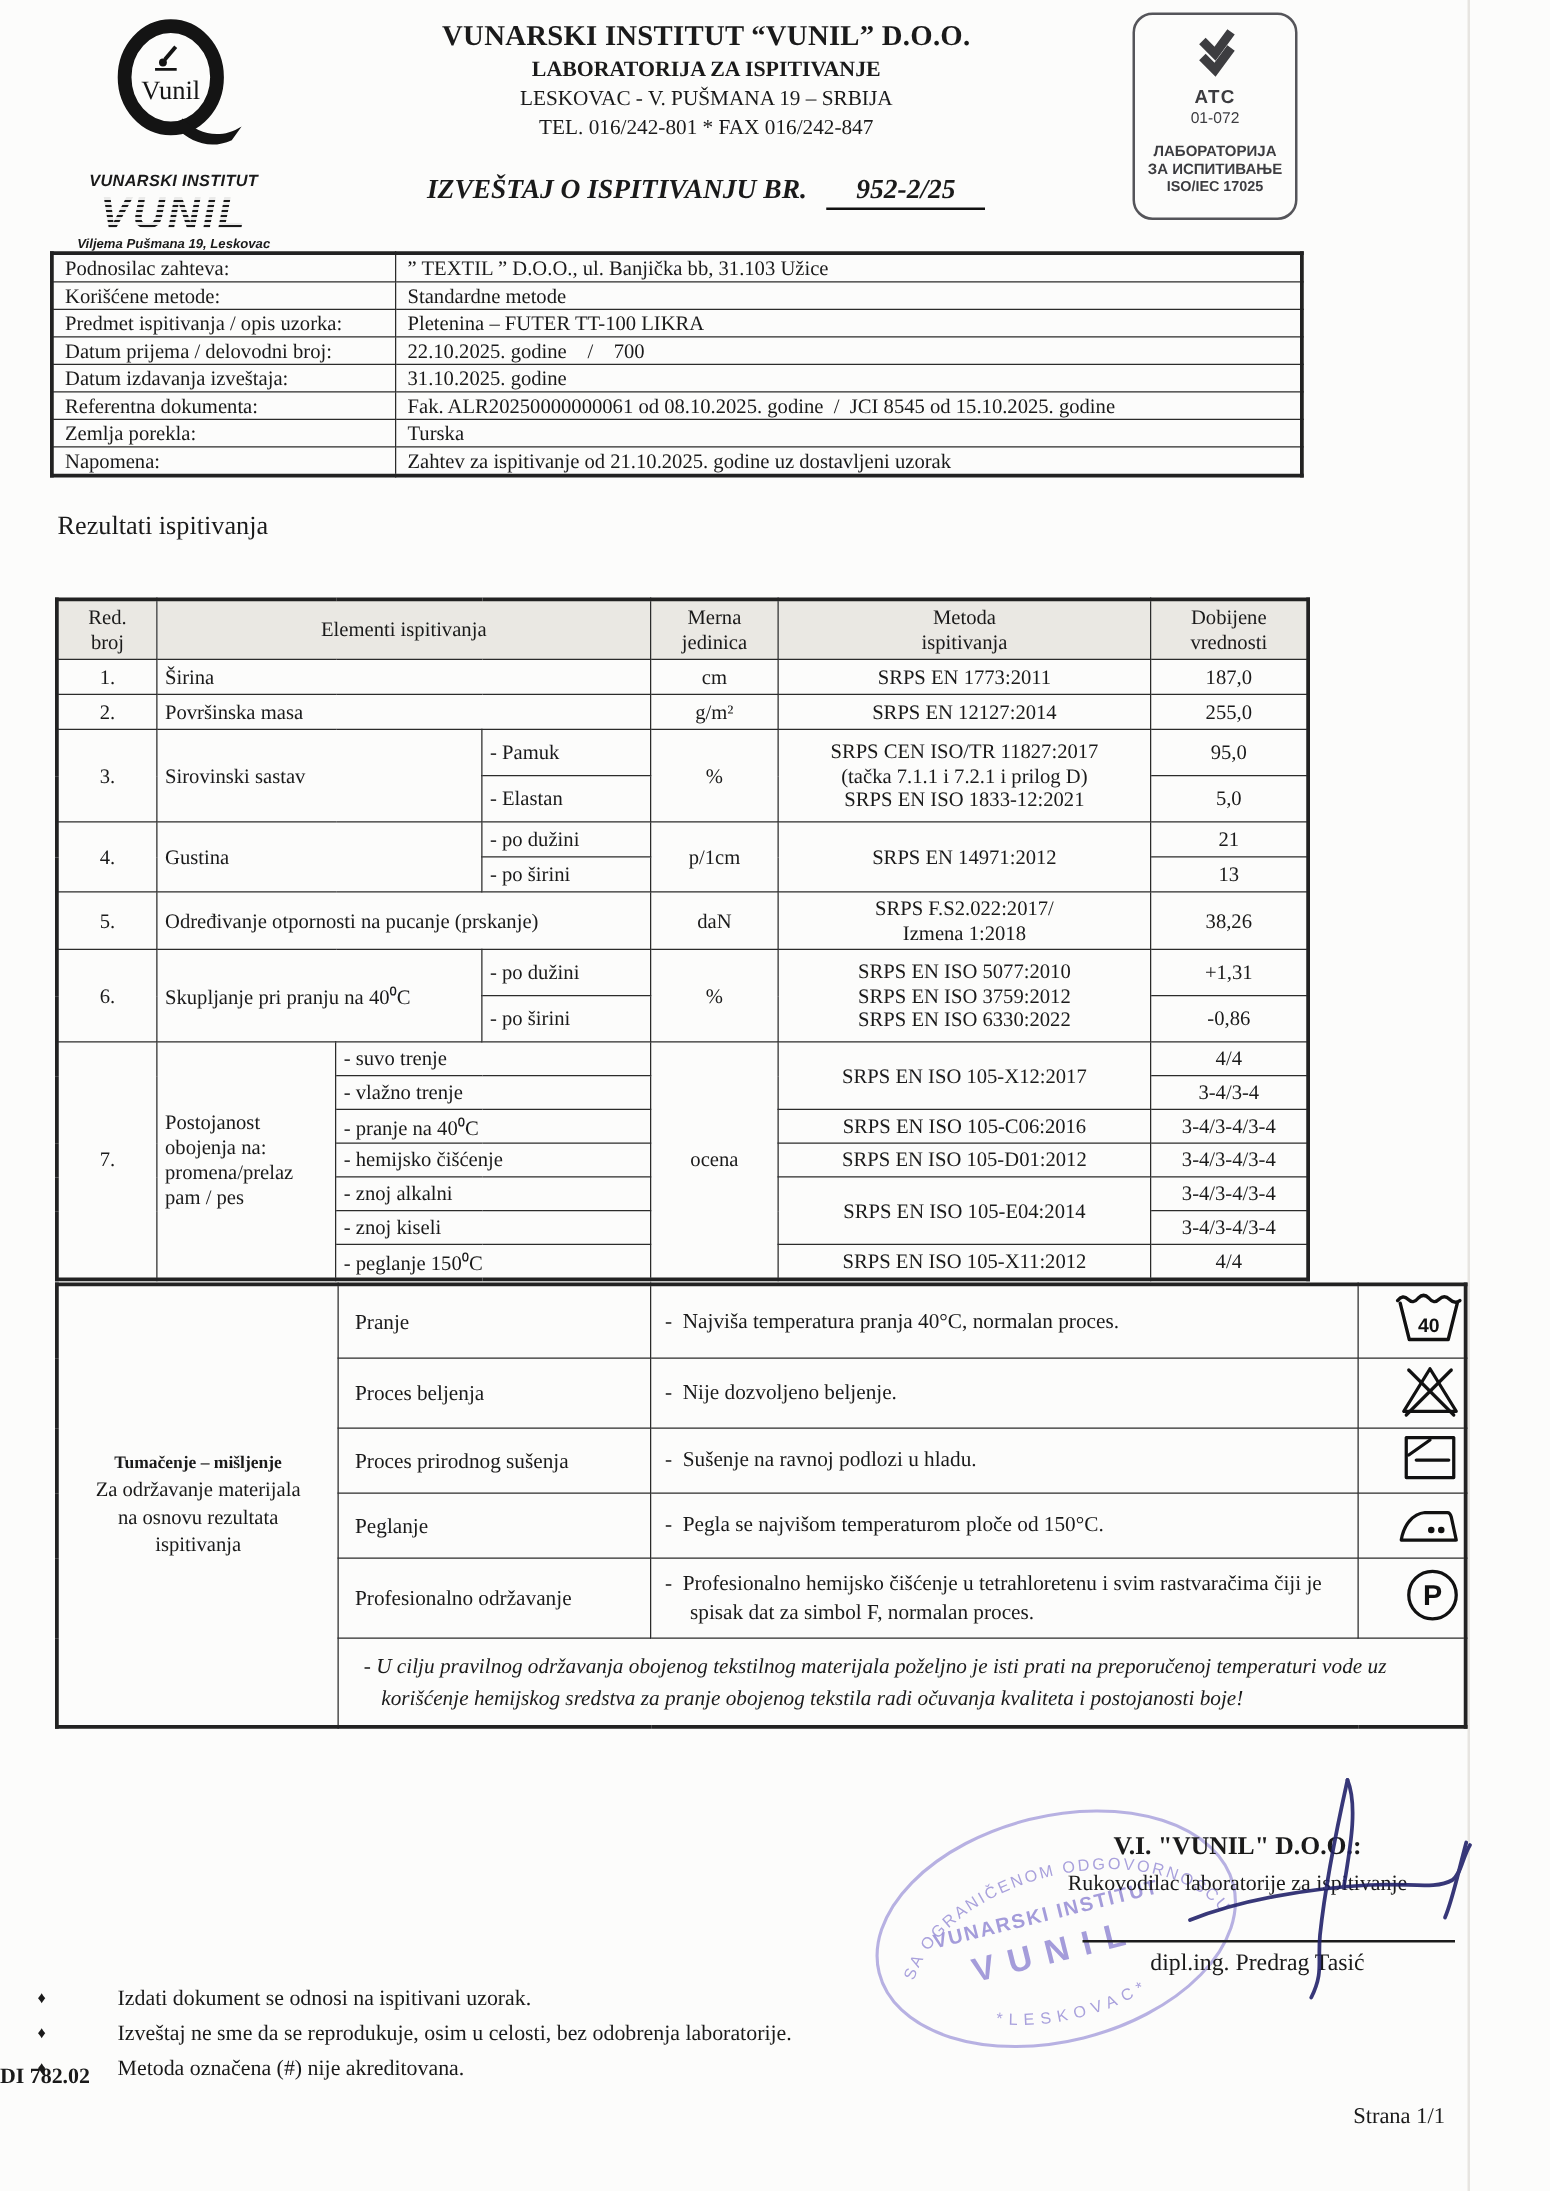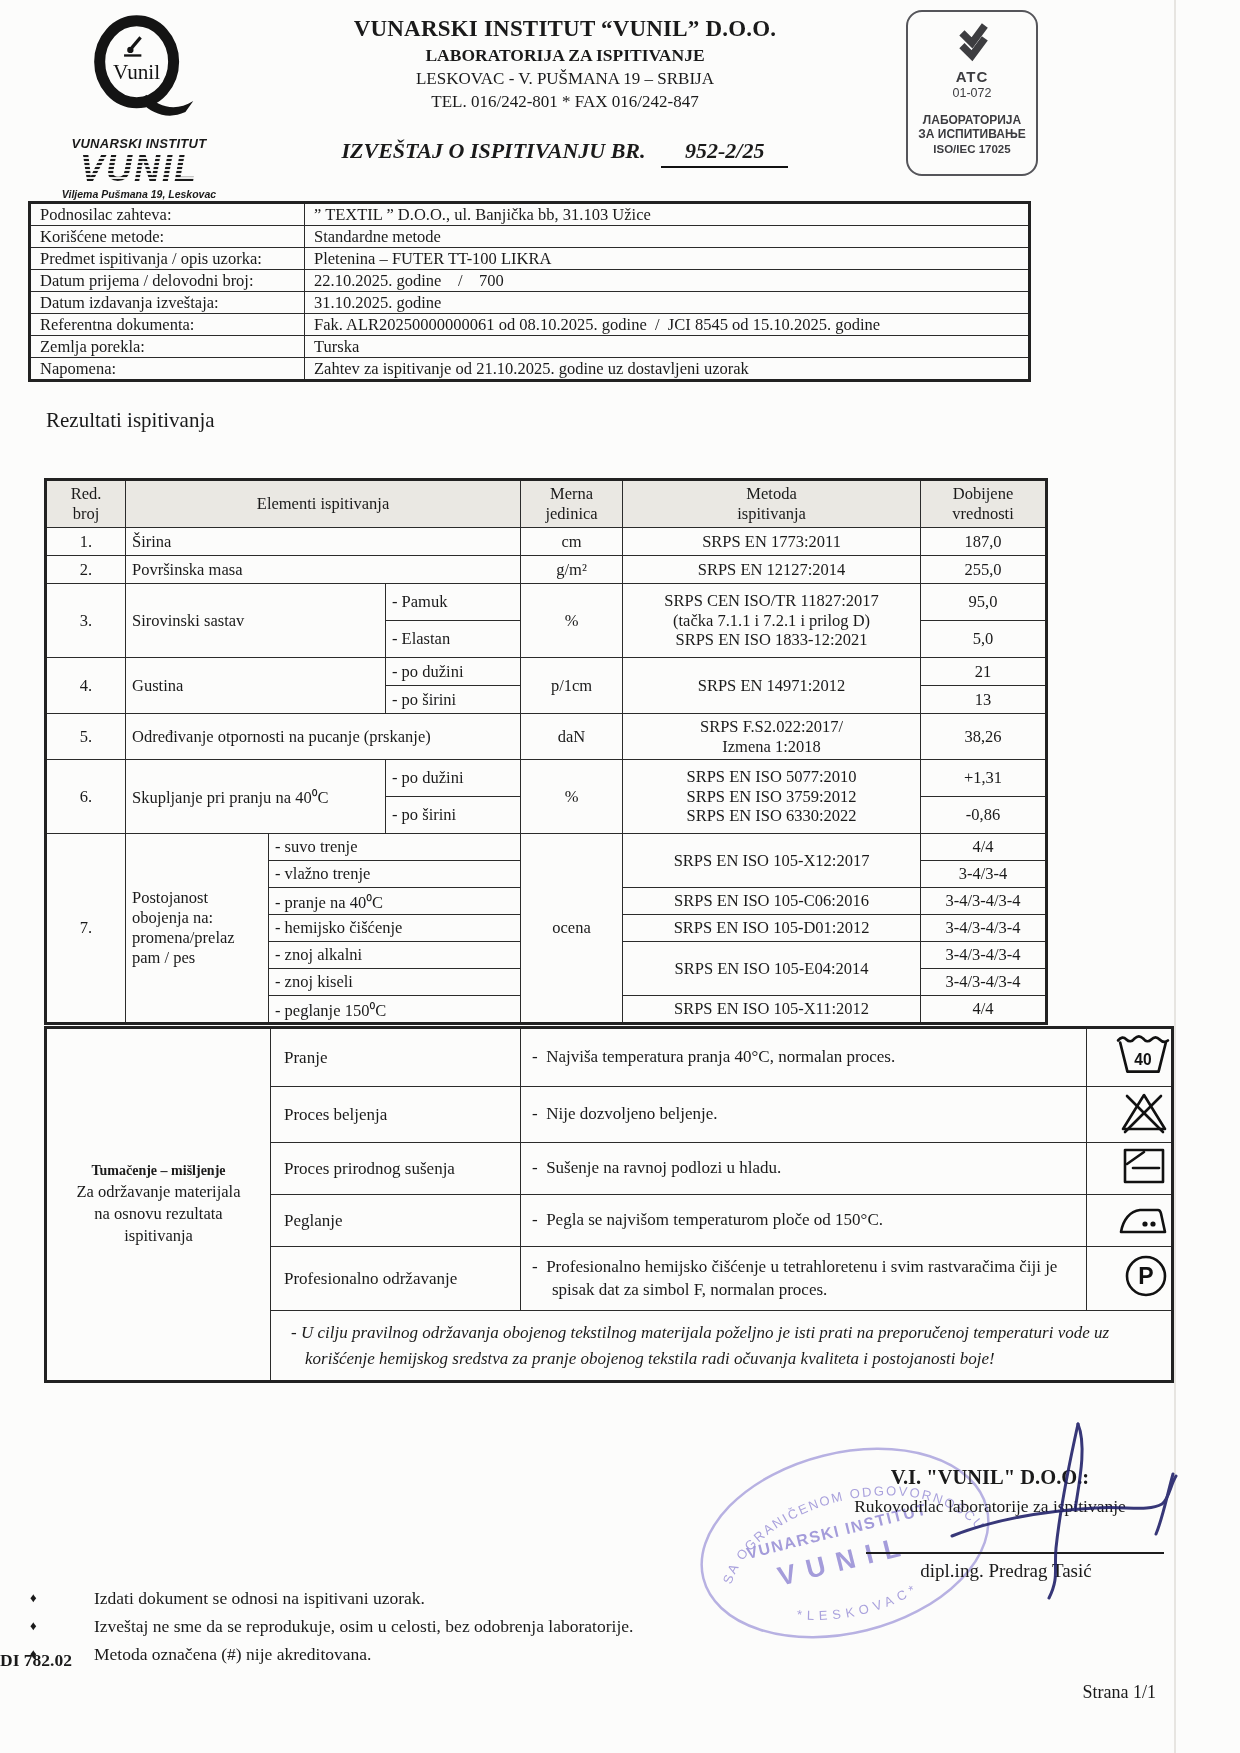--- a/index.html
+++ b/index.html
@@ -26,21 +26,21 @@
   .badge{position:absolute;left:906px;top:10px;width:132px;height:166px;border:2px solid #55555a;
          border-radius:16px;box-sizing:border-box;text-align:center;padding-top:9px;
          font-family:"Liberation Sans",sans-serif;color:#3c3c40;}
   .badge-acr{font-weight:bold;font-size:15px;letter-spacing:1px;margin-top:1px;}
   .badge-num{font-size:12.5px;margin-top:1px;}
   .badge-l1{font-weight:bold;font-size:12px;line-height:1.25;margin-top:13px;}
   .badge-l3{font-weight:bold;font-size:11.5px;margin-top:1px;}
 
   
   table{border-collapse:collapse;table-layout:fixed;}
-  .info-table{position:absolute;top:201px;left:28px;width:1003px;border:3px solid #222;}
+  .info-table{position:absolute;top:201px;left:40px;width:1003px;border:3px solid #222;}
   .info-table td{border:1.5px solid #2b2b2b;font-size:16.5px;padding:0 9px;height:21px;
                  white-space:pre-wrap;overflow:hidden;}
 
   .res-heading{position:absolute;left:46px;top:408px;font-size:21px;}
 
   .res-table{position:absolute;top:478px;left:44px;width:1001px;border:3px solid #222;}
   .res-table th,.res-table td{border:1.5px solid #2b2b2b;font-size:16.5px;padding:0 6px;
       overflow:hidden;vertical-align:middle;}
   .res-table th{background:#eae8e3;font-weight:normal;white-space:pre-line;height:46px;line-height:1.2;}
   .cell-c{text-align:center;}

